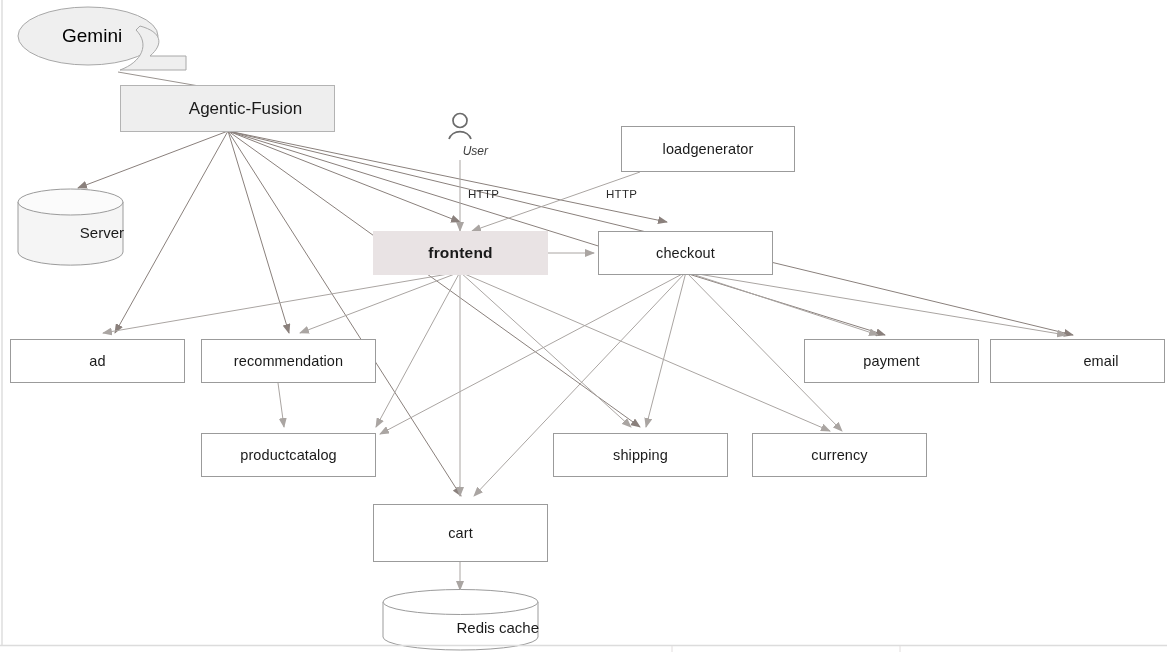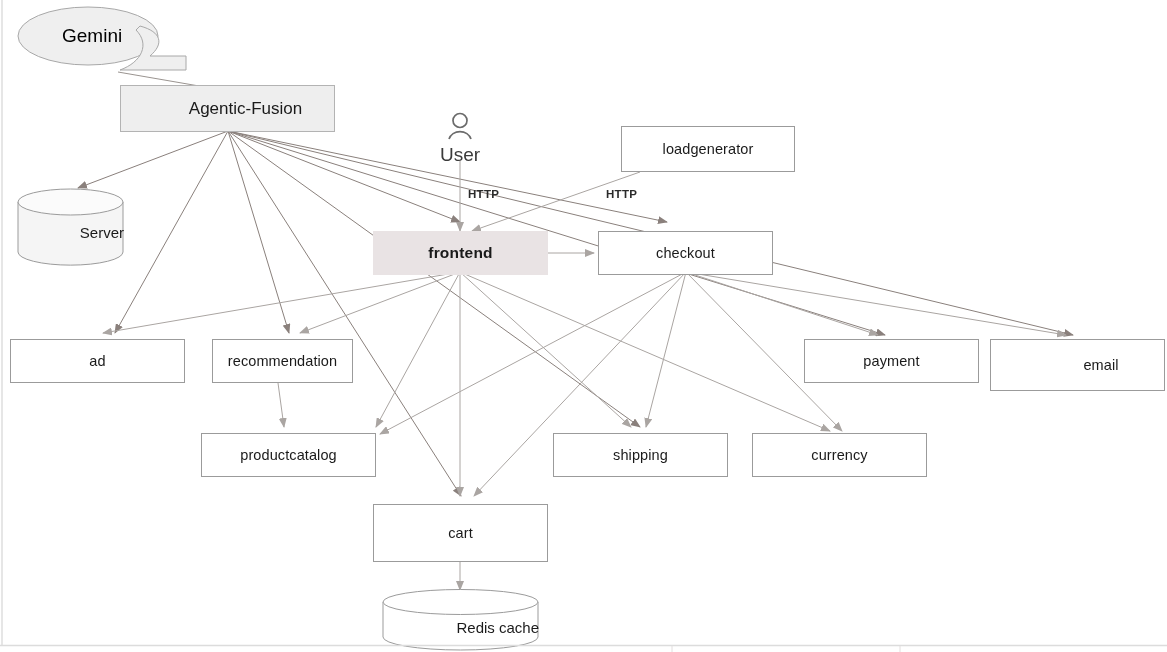--- a/index.html
+++ b/index.html
@@ -49,32 +49,33 @@
     letter-spacing: 0.2px;
   }
   .box-grey {
     border: 1px solid #b3b3b3;
     background: #eeeeee;
     font-size: 17px;
   }
   .edge-label {
     position: absolute;
     font-size: 11.5px;
-    font-weight: bold;
+    font-weight: normal;
     color: #2a2a2a;
     letter-spacing: 0.3px;
     white-space: nowrap;
     padding-left: 28px;
   }
   .actor-label {
     position: absolute;
-    font-size: 19px;
+    font-size: 12px;
     color: #3b3b3b;
     white-space: nowrap;
-    text-align: center;
+    text-align: right;
+    font-style: italic;
   }
   .cyl-label {
     position: absolute;
     font-size: 15px;
     color: #1a1a1a;
     white-space: nowrap;
     text-align: right;
     width: 100%;
     left: 0;
   }
@@ -182,29 +183,29 @@
   </div>
 
   <div class="node svc" style="left:598px; top:231px; width:175px; height:44px;">
     <span>checkout</span>
   </div>
 
   <div class="node svc" style="left:10px; top:339px; width:175px; height:44px;justify-content:center;">
     <span>ad</span>
   </div>
 
-  <div class="node svc" style="left:212px; top:339px; width:141px; height:44px;">
+  <div class="node svc" style="left:201px; top:339px; width:175px; height:44px;">
     <span>recommendation</span>
   </div>
 
   <div class="node svc" style="left:804px; top:339px; width:175px; height:44px;">
     <span>payment</span>
   </div>
 
-  <div class="node svc" style="left:990px; top:339px; width:175px; height:52px;padding-left:47px;">
+  <div class="node svc" style="left:990px; top:339px; width:175px; height:44px;padding-left:47px;">
     <span>email</span>
   </div>
 
   <div class="node svc" style="left:201px; top:433px; width:175px; height:44px;">
     <span>productcatalog</span>
   </div>
 
   <div class="node svc" style="left:553px; top:433px; width:175px; height:44px;">
     <span>shipping</span>
   </div>

